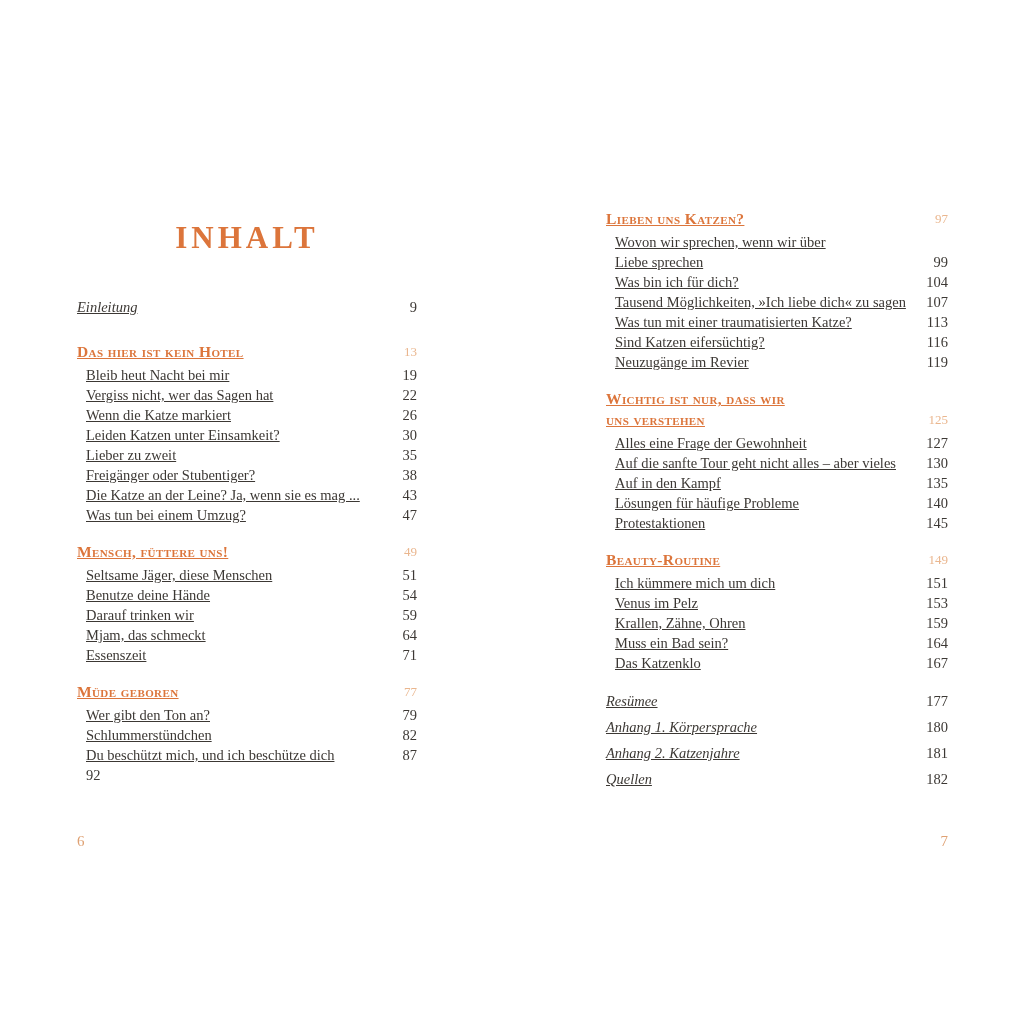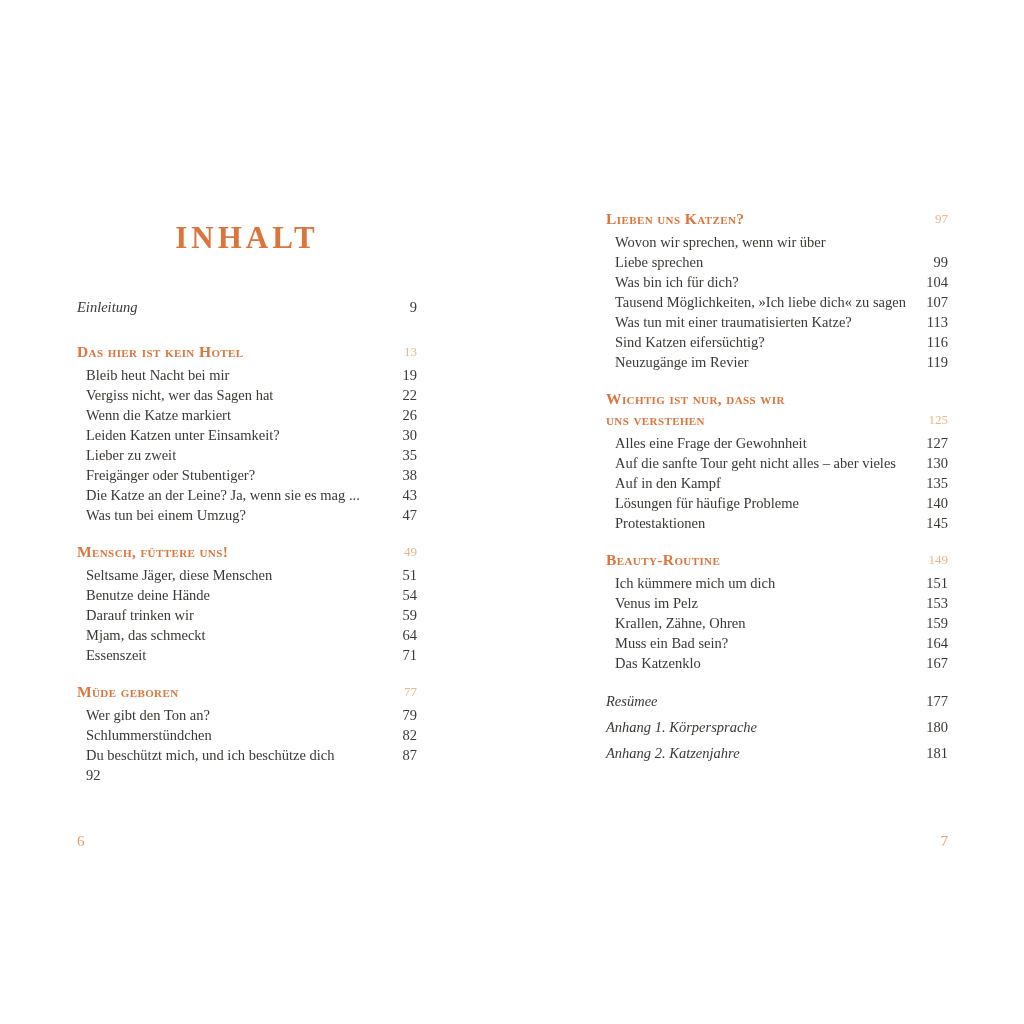--- a/index.html
+++ b/index.html
@@ -26,21 +26,21 @@
     line-height:20px;
   }
   .col.left{left:77px;top:297px;width:340px;}
   .col.right{left:606px;top:208px;width:342px;}
   .row{
     display:flex;
     justify-content:space-between;
     align-items:flex-end;
     gap:4px;
   }
-  .row .lbl{white-space:pre-line;}
+  .row .lbl{white-space:pre-line;text-decoration:underline;}
   .row .num{flex:0 0 auto;}
   .chapter{margin-top:16px;}
   .col > :first-child{margin-top:0;}
   .row.italic-row + .chapter{margin-top:24px;}
   .chapter + .row.italic-row{margin-top:18px;}
   .row.italic-row + .row.italic-row{margin-top:6px;}
   .row.heading{
     color:var(--accent,#dc753b);
     font-variant:small-caps;
     font-weight:bold;
@@ -266,17 +266,21 @@
         <span class="num">177</span>
       </div>
       <div class="row italic-row">
         <span class="lbl">Anhang 1. Körpersprache</span>
         <span class="num">180</span>
       </div>
       <div class="row italic-row">
         <span class="lbl">Anhang 2. Katzenjahre</span>
         <span class="num">181</span>
       </div>
+      <div class="row italic-row">
+        <span class="lbl">Quellen</span>
+        <span class="num">182</span>
+      </div>
     </div>
 
   <div class="folio left">6</div>
   <div class="folio right">7</div>
 </div>
 
 </body></html>

